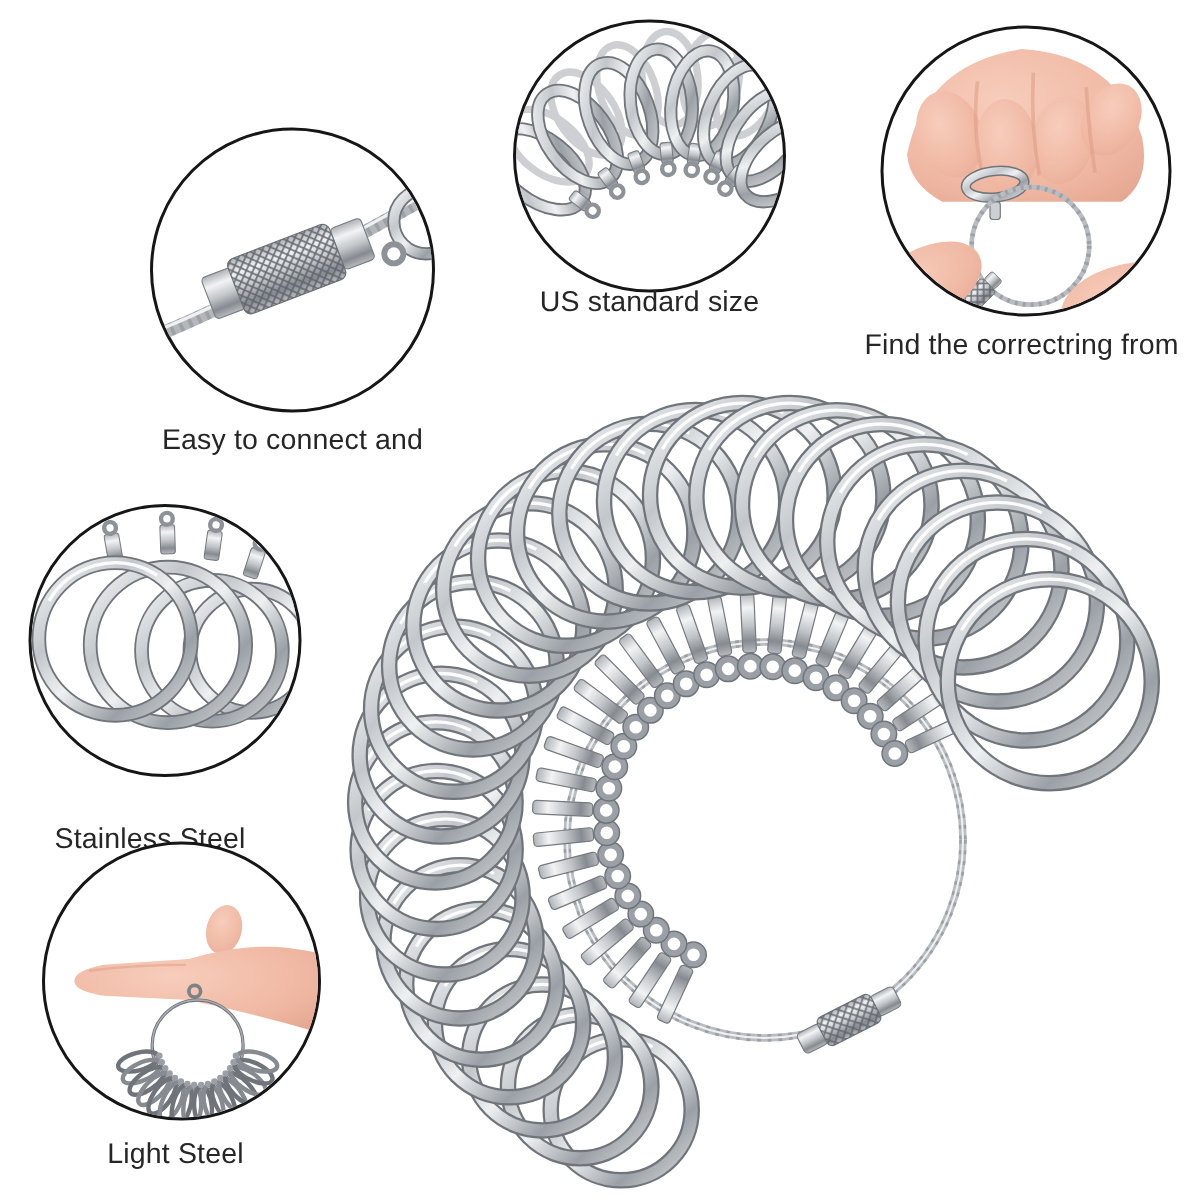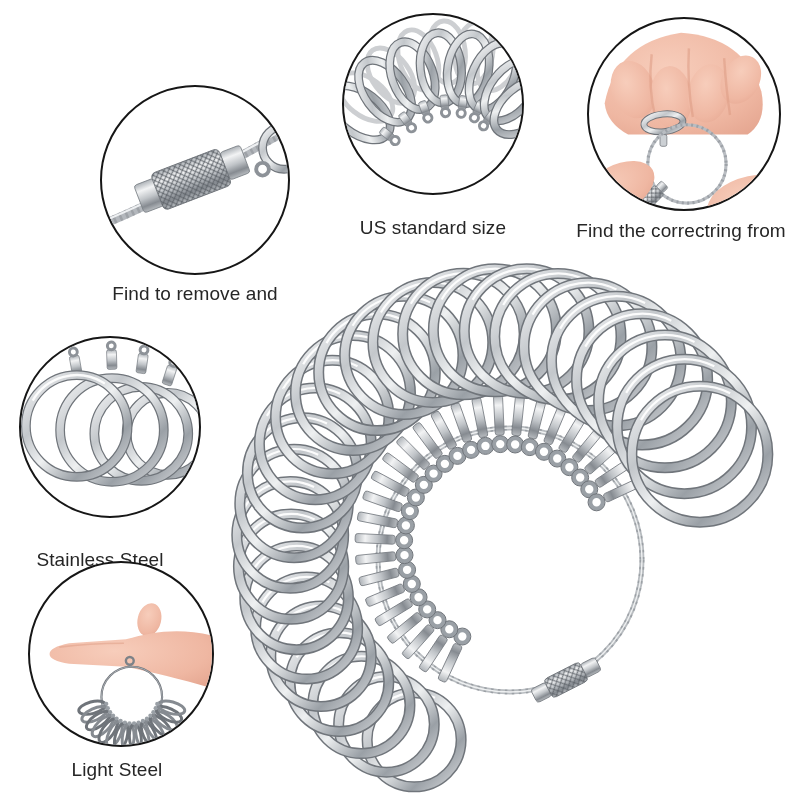--- a/index.html
+++ b/index.html
@@ -233,21 +233,21 @@
       <circle cx="164" cy="84" r="6.5" fill="none" stroke="#8d9298" stroke-width="4"></circle>
       <g transform="translate(92 94) rotate(-21)">
         <rect x="-58" y="-15" width="22" height="30" rx="3" fill="url(#gmv)" stroke="#7a7f85" stroke-width="0.8"></rect>
         <rect x="36" y="-15" width="22" height="30" rx="3" fill="url(#gmv)" stroke="#7a7f85" stroke-width="0.8"></rect>
         <rect x="-38" y="-20" width="74" height="40" rx="5" fill="url(#gmv)" stroke="#70757b" stroke-width="0.8"></rect>
         <rect x="-38" y="-20" width="74" height="40" rx="5" fill="url(#knurl)" opacity="0.9"></rect>
       </g>
     </svg>
   </div>
   <div class="caption" style="left:95px;top:282px;width:200px">
-    <span>Find to remove and</span>
+    <span>Easy to connect and</span>
   </div>
 
   <div class="circle" style="left:342px;top:13px;width:182px;height:182px">
     <svg viewBox="0 0 182 182">
       <g opacity="0.5" stroke="#9ba0a5" stroke-width="5" fill="none">
         <ellipse cx="22" cy="84" rx="19" ry="32" transform="rotate(-52 22 84)"></ellipse>
         <ellipse cx="48" cy="62" rx="19" ry="32" transform="rotate(-36 48 62)"></ellipse>
         <ellipse cx="76" cy="46" rx="19" ry="32" transform="rotate(-20 76 46)"></ellipse>
         <ellipse cx="105" cy="38" rx="19" ry="32" transform="rotate(-6 105 38)"></ellipse>
         <ellipse cx="133" cy="39" rx="19" ry="32" transform="rotate(9 133 39)"></ellipse>
@@ -296,21 +296,21 @@
             <rect x="-4" y="28" width="8" height="14" rx="2" fill="url(#gmv)" stroke="#767b81" stroke-width="0.7"></rect>
             <circle cy="46" r="4.2" fill="#fff" stroke="#8d9298" stroke-width="3"></circle>
           </g>
         <g transform="translate(184 94) rotate(50)">
             <ellipse rx="21" ry="36" fill="none" stroke="#70757b" stroke-width="9"></ellipse>
             <ellipse rx="21" ry="36" fill="none" stroke="url(#gm)" stroke-width="6.5"></ellipse>
           </g>
       </g>
     </svg>
   </div>
-  <div class="caption" style="left:330px;top:216px;width:206px">
+  <div class="caption" style="left:330px;top:190px;width:206px">
     <span>US standard size</span>
   </div>
 
   <div class="circle" style="left:587px;top:17px;width:194px;height:194px">
     <svg viewBox="0 0 194 194">
       <path d="M16 86 Q 28 24 94 14 Q 158 18 176 74 Q 182 104 162 118 L 40 118 Q 18 106 16 86 Z" fill="url(#skin)"></path>
       <g fill="url(#skin)">
         <ellipse cx="45" cy="72" rx="22" ry="30" transform="rotate(-18 45 72)"></ellipse>
         <ellipse cx="84" cy="80" rx="21" ry="32" transform="rotate(-5 84 80)"></ellipse>
         <ellipse cx="122" cy="76" rx="21" ry="30" transform="rotate(10 122 76)"></ellipse>

